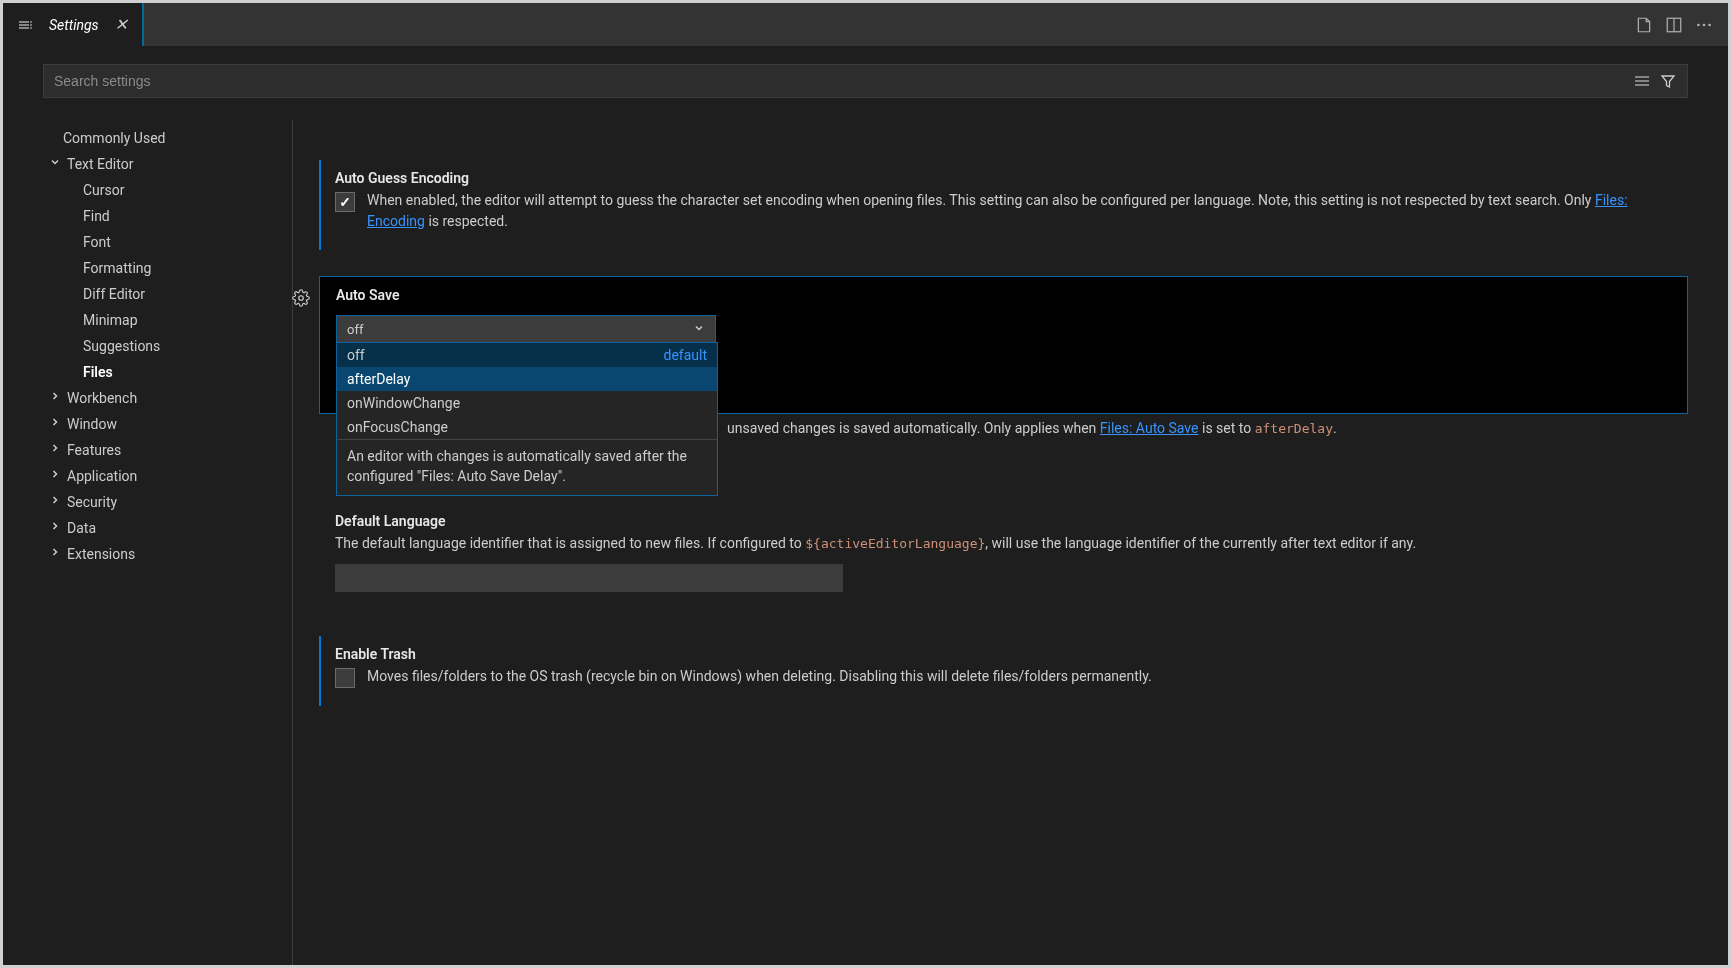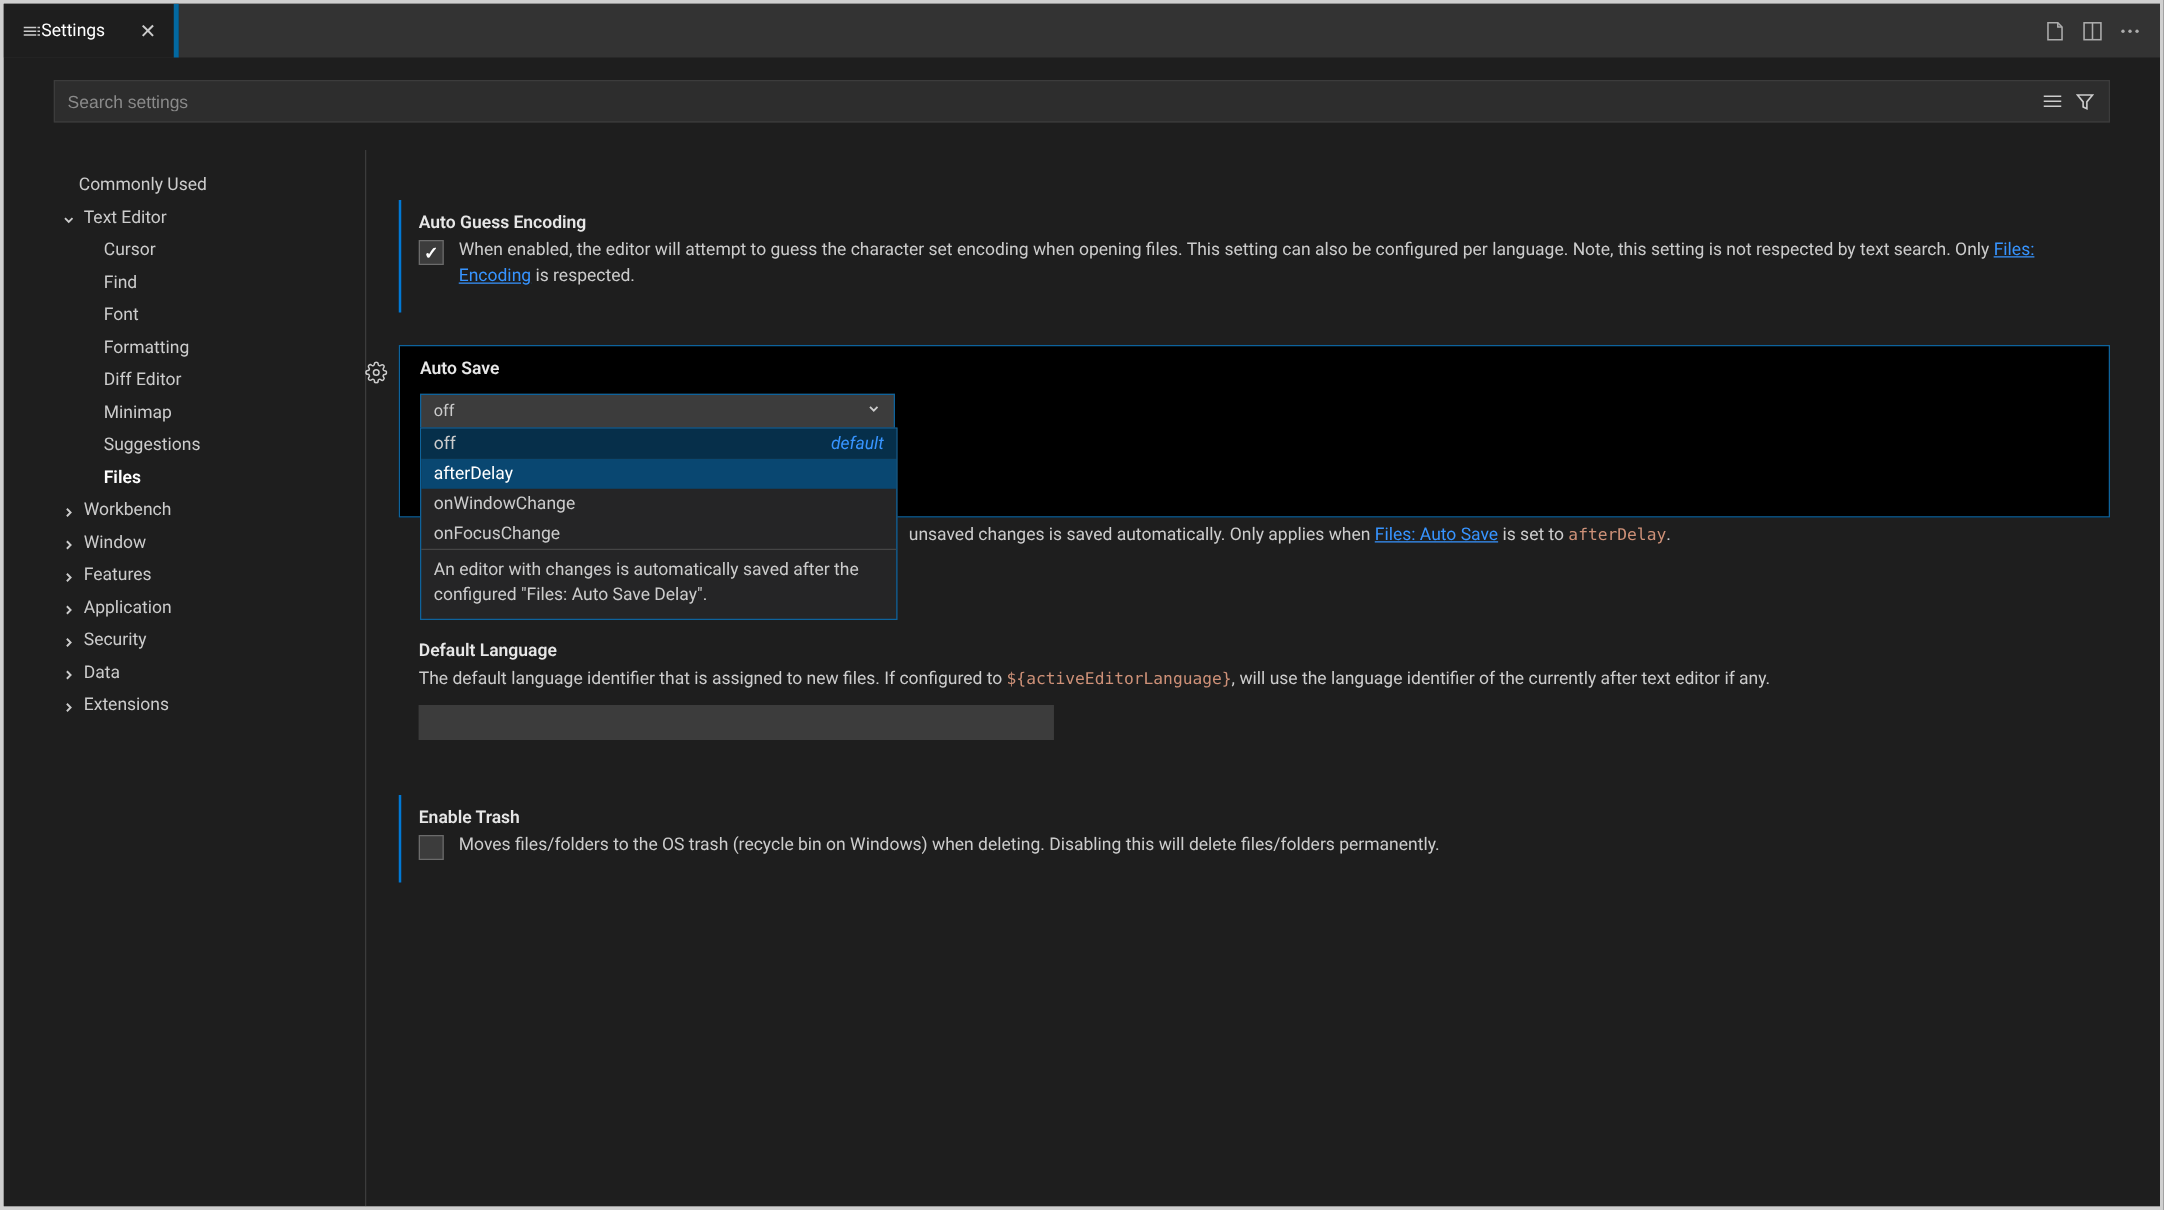--- a/index.html
+++ b/index.html
@@ -20,25 +20,26 @@
     height: 43px;
     background: #333333;
     display: flex;
     align-items: stretch;
     justify-content: space-between;
   }
   .tabbar-left { display: flex; align-items: stretch; }
   .tab {
     display: flex;
     align-items: center;
-    gap: 0;
+    gap: 16px;
     padding: 0 14px;
     background: #1e1e1e;
     min-width: 140px;
-    border-right: 4px solid #0369a1;
+    border-right: 2px solid #0369a1;
+    font-style: italic;
   }
   .tab .tab-title { color: #ffffff; font-size: 14px; }
   .tab .close { color: #cccccc; font-size: 16px; margin-left: auto; cursor: pointer; }
   .hamburger svg, .gear svg, .chev svg, .actionicon svg { display:block; }
   .tabbar-right { display: flex; align-items: center; gap: 10px; padding-right: 14px; color: #cccccc; }
   .tabbar-right .actionicon { width: 20px; height: 20px; display:flex; align-items:center; justify-content:center; opacity:0.8; cursor:pointer; }
 
   
   .searchwrap { padding: 18px 40px 10px 40px; }
   .searchrow {
@@ -81,21 +82,21 @@
     padding: 12px 20px 0 40px;
     overflow: hidden;
   }
   .toc {
     width: 225px;
     flex-shrink: 0;
     padding-top: 10px;
   }
   .toc-item {
     display: flex;
-    align-items: flex-end;
+    align-items: flex-start;
     gap: 4px;
     height: 26px;
     color: #cccccc;
     font-size: 14px;
     cursor: pointer;
     white-space: nowrap;
   }
   .toc-item .chev { width: 16px; display:inline-flex; justify-content:center; color:#ccc; }
   .toc-item.level0 { padding-left: 20px; }
   .toc-item.level1 { padding-left: 20px; }
@@ -191,21 +192,21 @@
   .dropdown .opt {
     padding: 4px 10px;
     font-size: 14px;
     color: #ccc;
     cursor:pointer;
     display:flex;
     justify-content:space-between;
   }
   .dropdown .opt.sel { background: #062f4a; }
   .dropdown .opt.hov { background: #094771; color:#fff; }
-  .dropdown .opt .defaultlabel { color:#3794ff; font-style: italic; margin-left: 40px;}
+  .dropdown .opt .defaultlabel { color:#3794ff;  margin-left: 40px;}
   .dropdown .help {
     border-top: 1px solid #454545;
     padding: 6px 10px 8px 10px;
     font-size: 14px;
     color: #ccc;
     line-height: 1.45;
   }
   .textinput {
     margin-top: 10px;
     width: 508px;

